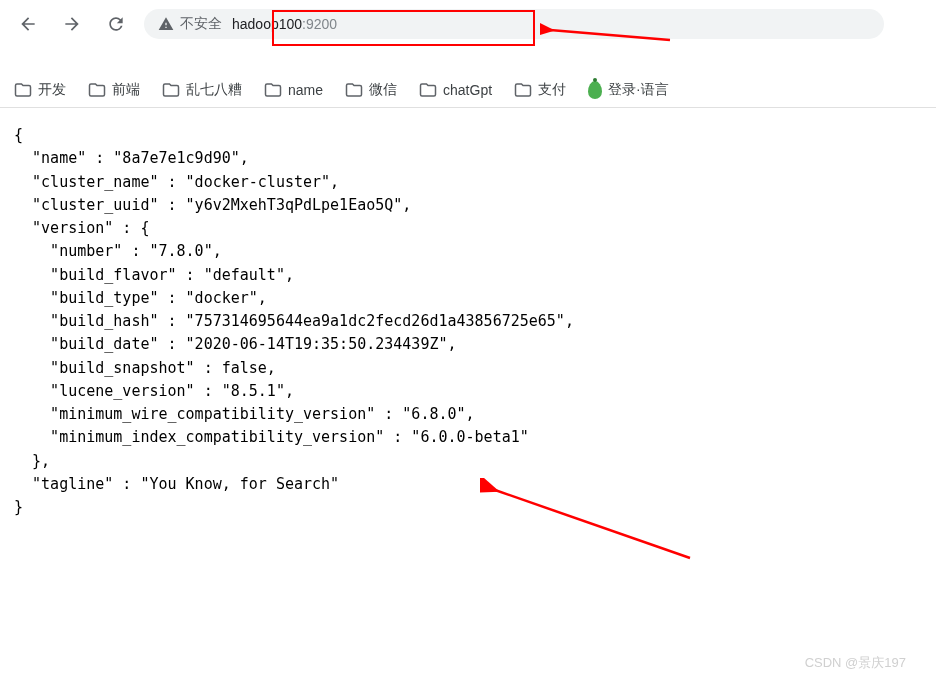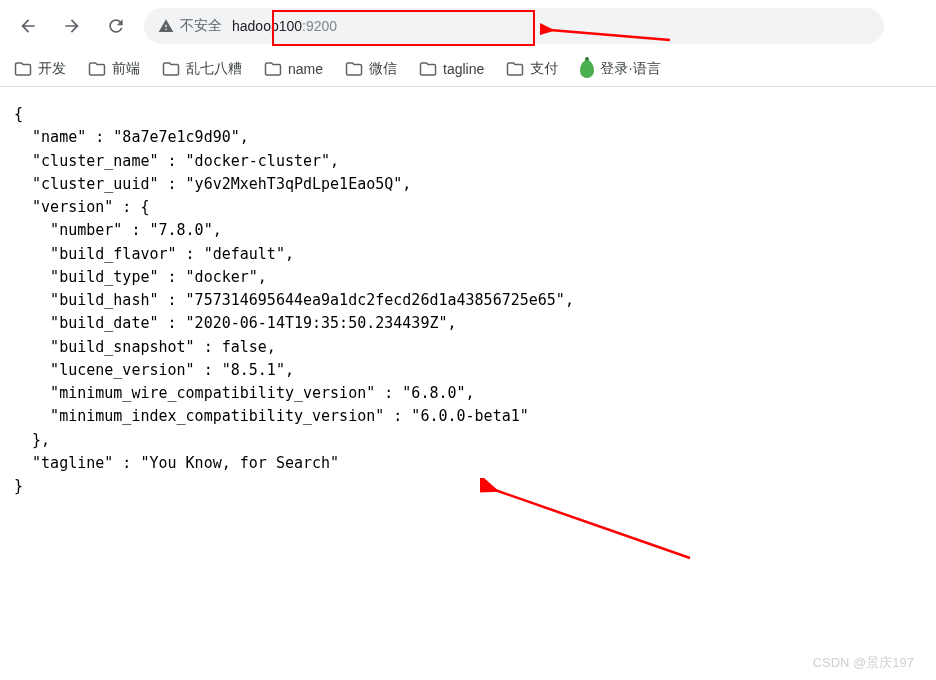--- a/index.html
+++ b/index.html
@@ -25,21 +25,21 @@
       align-items: center;
       justify-content: center;
       border-radius: 50%;
       color: #5f6368;
       cursor: pointer;
     }
     .nav-btn svg { width: 20px; height: 20px; }
     .address-bar {
       flex: 1;
       max-width: 740px;
-      height: 36px;
+      height: 30px;
       background: #f1f3f4;
       border-radius: 18px;
       display: flex;
       align-items: center;
       padding: 0 14px;
       gap: 10px;
       position: relative;
     }
     .security-indicator {
       display: flex;
@@ -67,20 +67,21 @@
       border-bottom: 1px solid #e0e0e0;
       background: #fff;
     }
     .bookmark-item {
       display: flex;
       align-items: center;
       gap: 6px;
       color: #3c4043;
       font-size: 14px;
       cursor: pointer;
+      margin-top: 25px;
     }
     .folder-icon {
       width: 18px;
       height: 18px;
       fill: #5f6368;
     }
     .green-icon {
       width: 14px;
       height: 18px;
       background: #4caf50;
@@ -106,21 +107,21 @@
       white-space: pre;
       position: relative;
     }
     .arrow {
       position: absolute;
       pointer-events: none;
     }
     .watermark {
       position: absolute;
       bottom: 8px;
-      right: 22px;
+      right: 30px;
       color: #d0d0d0;
       font-size: 13px;
       text-align: center;
     }
   </style>
 </head>
 <body>
 
 <div class="browser-toolbar">
   <div class="nav-btn">
@@ -179,21 +180,21 @@
   <div class="bookmark-item">
     <svg class="folder-icon" viewBox="0 0 24 24">
         <path d="M20 6h-8l-2-2H4a2 2 0 00-2 2v12a2 2 0 002 2h16a2 2 0 002-2V8a2 2 0 00-2-2z" fill="none" stroke="#5f6368" stroke-width="2"></path>
       </svg>
     <span>微信</span>
   </div>
   <div class="bookmark-item">
     <svg class="folder-icon" viewBox="0 0 24 24">
         <path d="M20 6h-8l-2-2H4a2 2 0 00-2 2v12a2 2 0 002 2h16a2 2 0 002-2V8a2 2 0 00-2-2z" fill="none" stroke="#5f6368" stroke-width="2"></path>
       </svg>
-    <span>tagline</span>
+    <span>chatGpt</span>
   </div>
   <div class="bookmark-item">
     <svg class="folder-icon" viewBox="0 0 24 24">
         <path d="M20 6h-8l-2-2H4a2 2 0 00-2 2v12a2 2 0 002 2h16a2 2 0 002-2V8a2 2 0 00-2-2z" fill="none" stroke="#5f6368" stroke-width="2"></path>
       </svg>
     <span>支付</span>
   </div>
   <div class="bookmark-item">
     <span class="green-icon"></span>
     <span>登录·语言</span>

